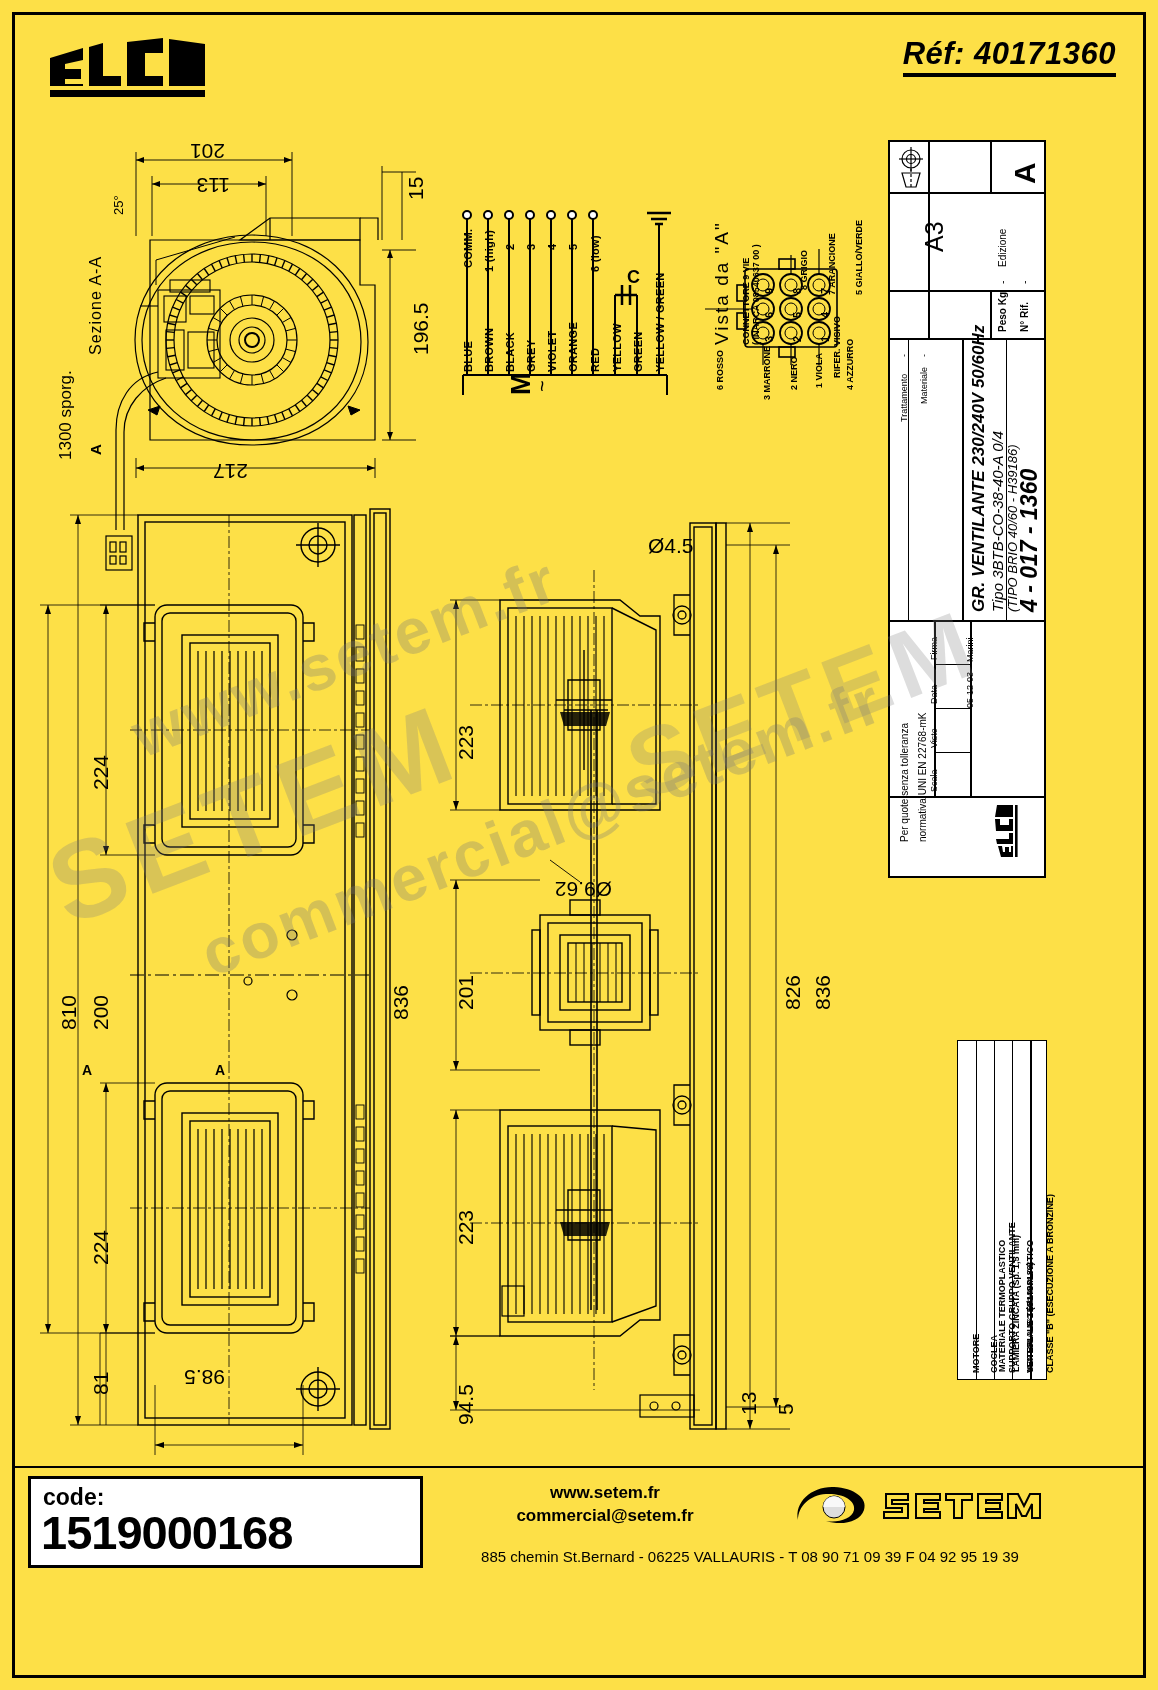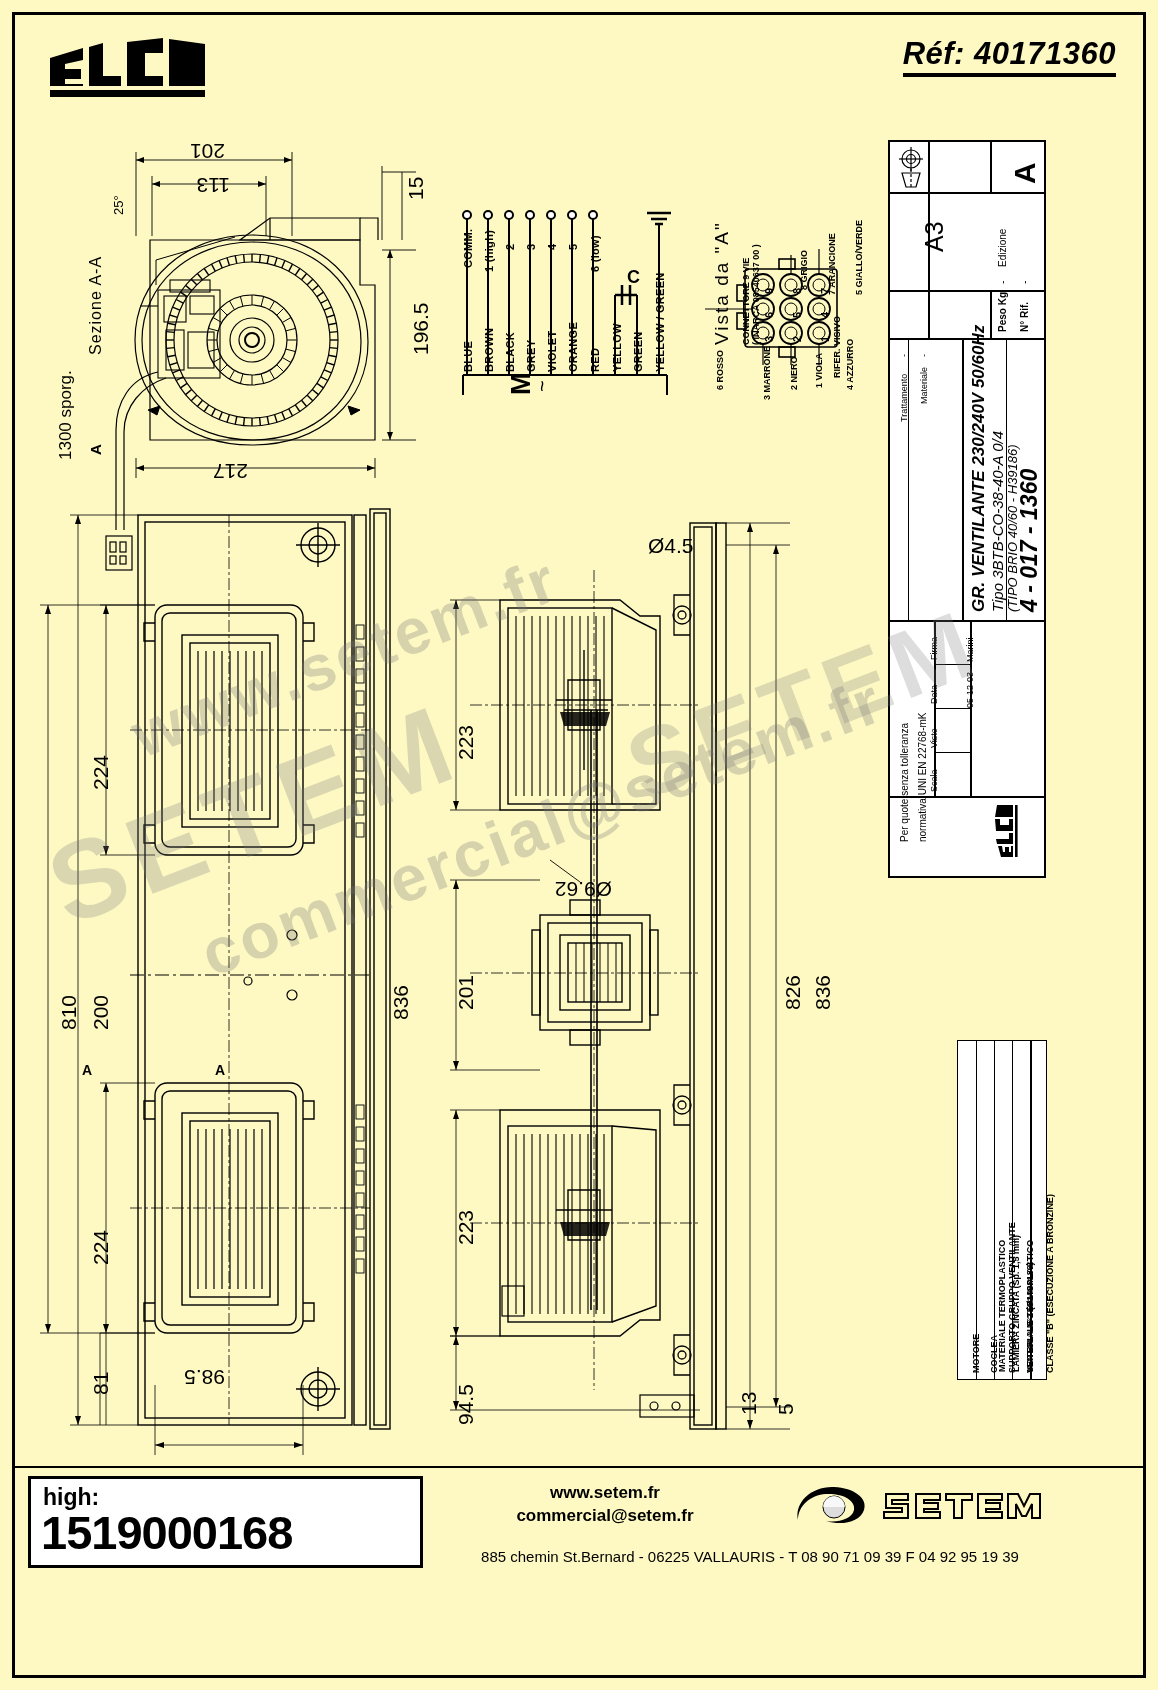--- a/index.html
+++ b/index.html
@@ -1,17 +1,17 @@
 <!DOCTYPE html>
 <html><head>
 <meta charset="utf-8">
 <style>
   html,body{margin:0;padding:0;background:#fff;}
   body{font-family:"Liberation Sans",sans-serif;}
-  #page{position:relative;width:1158px;height:1690px;background:#fef9c3;overflow:hidden;}
+  #page{position:relative;width:1158px;height:1690px;background:#fde047;overflow:hidden;}
   #frame{position:absolute;left:12px;top:12px;width:1134px;height:1666px;border:3px solid #000;box-sizing:border-box;}
   .abs{position:absolute;}
   .nosel{-webkit-user-select:none;user-select:none;}
 
   
   #logo{position:absolute;left:45px;top:36px;width:175px;height:62px;}
   #refbox{position:absolute;right:42px;top:36px;text-align:right;}
   #refbox .reftxt{font-style:italic;font-weight:bold;font-size:31px;letter-spacing:.5px;color:#000;white-space:nowrap;}
   #refbox .refrule{height:4px;background:#000;margin-top:1px;}
 
@@ -828,21 +828,21 @@
   <div id="wm" class="nosel">
     <div class="w1">www.setem.fr</div>
     <div class="w2">commercial@setem.fr</div>
     <div class="w3">SETEM</div>
     <div class="w4">SETEM</div>
   </div>
 
   <div id="footdiv"></div>
 
   <div id="codebox">
-    <div class="clab">high:</div>
+    <div class="clab">code:</div>
     <div class="cnum">1519000168</div>
   </div>
 
   <div id="contact">
     <div>www.setem.fr</div>
     <div>commercial@setem.fr</div>
   </div>
 
   <div id="setemlogo">
     <svg width="250" height="52" viewBox="0 0 250 52">

